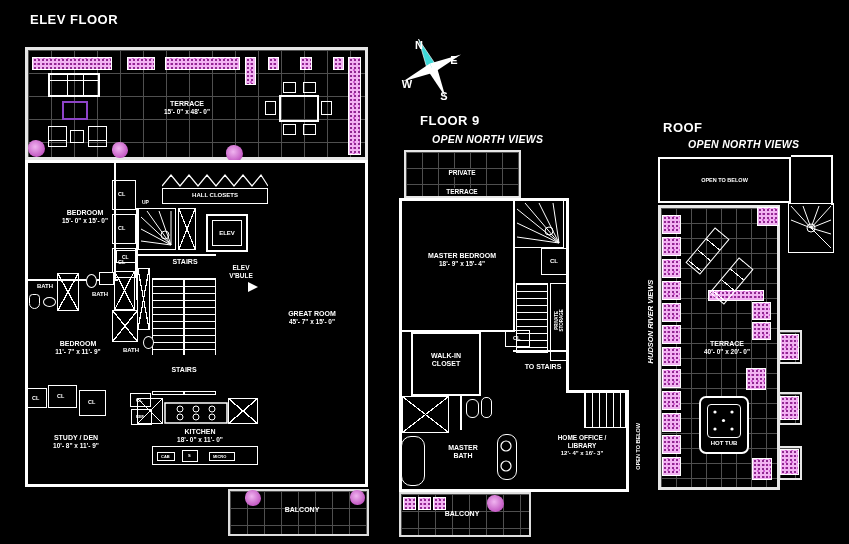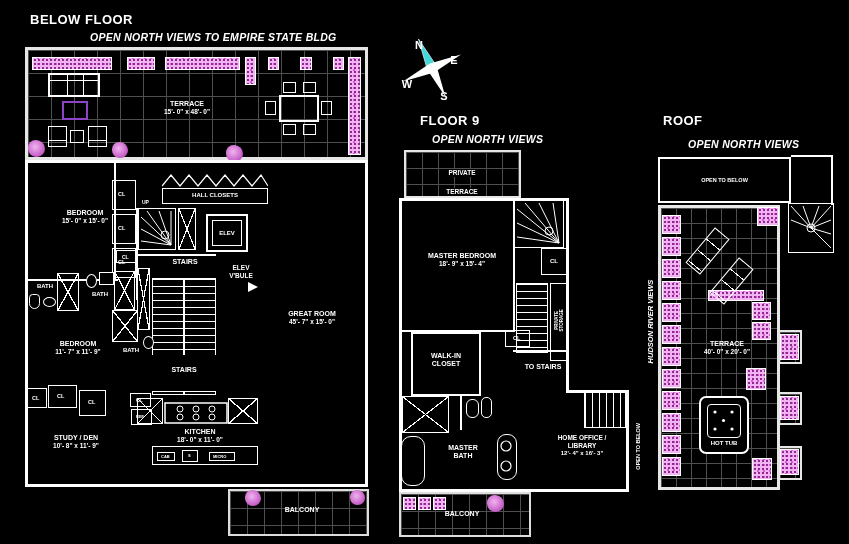--- a/index.html
+++ b/index.html
@@ -39,22 +39,21 @@
   .lounger{position:absolute;border:1.5px solid #fff;box-sizing:border-box;
     background-image:repeating-linear-gradient(180deg,transparent 0 13px,#fff 13px 14px);}
   .fix{position:absolute;border:1.5px solid #fff;box-sizing:border-box;background:#000;}
   .doorArrow{position:absolute;width:0;height:0;border-left:10px solid #fff;border-top:5px solid transparent;border-bottom:5px solid transparent;}
 </style>
 </head>
 <body>
 
 <div class="scene">
 
-  <div class="lbl t-title" style="left:30px;top:12px;">BELOW FLOOR</div>
-  <div class="lbl t-sub" style="left:90px;top:31px;">OPEN NORTH VIEWS TO EMPIRE STATE BLDG</div>
+  <div class="lbl t-title" style="left:30px;top:12px;">ELEV FLOOR</div>
 
   <div class="box b3 grid23" style="left:25px;top:47px;width:343px;height:113px;border-color:#e6e6e6;"></div>
   <div class="planter" style="left:32px;top:57px;width:80px;height:13px;"></div>
   <div class="planter" style="left:127px;top:57px;width:28px;height:13px;"></div>
   <div class="planter" style="left:165px;top:57px;width:75px;height:13px;"></div>
   <div class="planter" style="left:245px;top:57px;width:11px;height:28px;"></div>
   <div class="planter" style="left:268px;top:57px;width:11px;height:13px;"></div>
   <div class="planter" style="left:300px;top:57px;width:12px;height:13px;"></div>
   <div class="planter" style="left:333px;top:57px;width:11px;height:13px;"></div>
   <div class="planter" style="left:348px;top:57px;width:13px;height:98px;"></div>
@@ -316,21 +315,21 @@
 
   <div class="lbl vrot s55" style="left:600px;top:443px;width:76px;">OPEN TO BELOW</div>
 
   <div class="box grid17" style="left:399px;top:492px;width:132px;height:45px;border-color:#ddd;"></div>
   <div class="planter" style="left:403px;top:497px;width:13px;height:13px;"></div>
   <div class="planter" style="left:418px;top:497px;width:13px;height:13px;"></div>
   <div class="planter" style="left:433px;top:497px;width:13px;height:13px;"></div>
   <div class="plant" style="left:487px;top:495px;width:17px;height:17px;"></div>
   <div class="lbl s7" style="left:432px;top:510px;width:60px;">BALCONY</div>
 
-  <div class="lbl t-title" style="left:663px;top:113px;">ROOF</div>
+  <div class="lbl t-title" style="left:663px;top:120px;">ROOF</div>
   <div class="lbl t-sub" style="left:688px;top:138px;">OPEN NORTH VIEWS</div>
 
   <div class="box" style="left:658px;top:157px;width:133px;height:46px;">
     <div class="lbl s55" style="left:0;top:18px;width:129px;">OPEN TO BELOW</div>
   </div>
   <div class="wall" style="left:791px;top:155px;width:42px;height:2px;"></div>
   <div class="wall" style="left:831px;top:155px;width:2px;height:50px;"></div>
   <div class="box b1" style="left:788px;top:203px;width:46px;height:50px;">
     <svg width="44" height="48" viewBox="0 0 44 48">
       <g stroke="#fff" stroke-width="1" fill="none">

